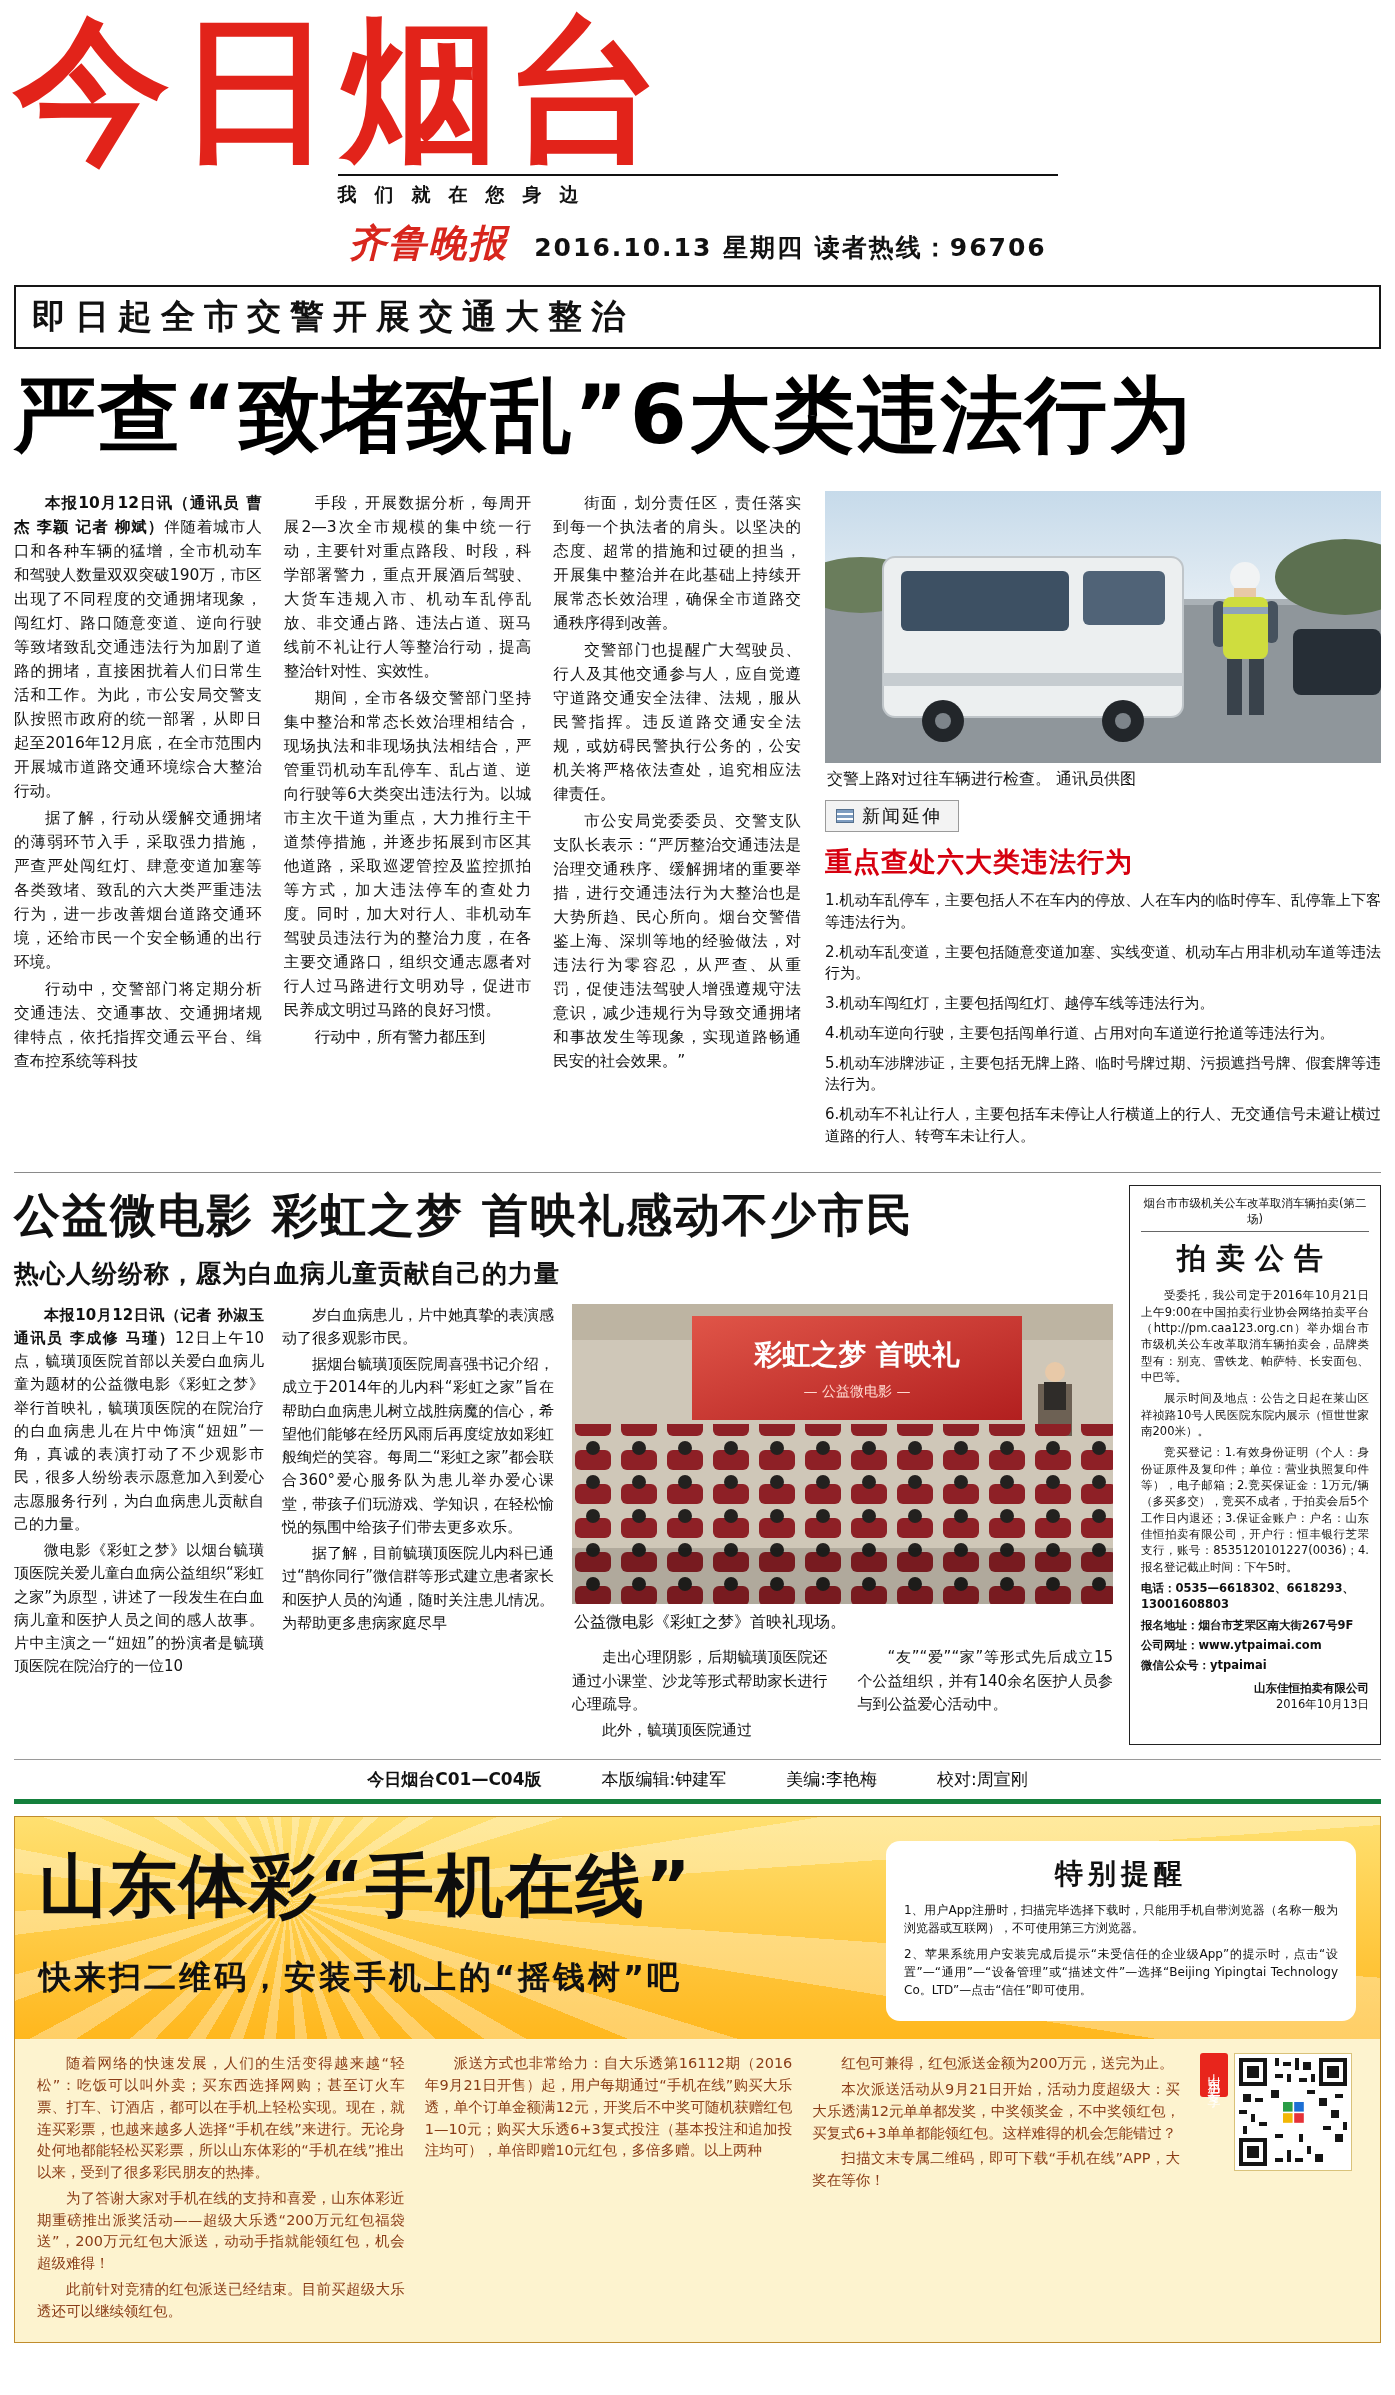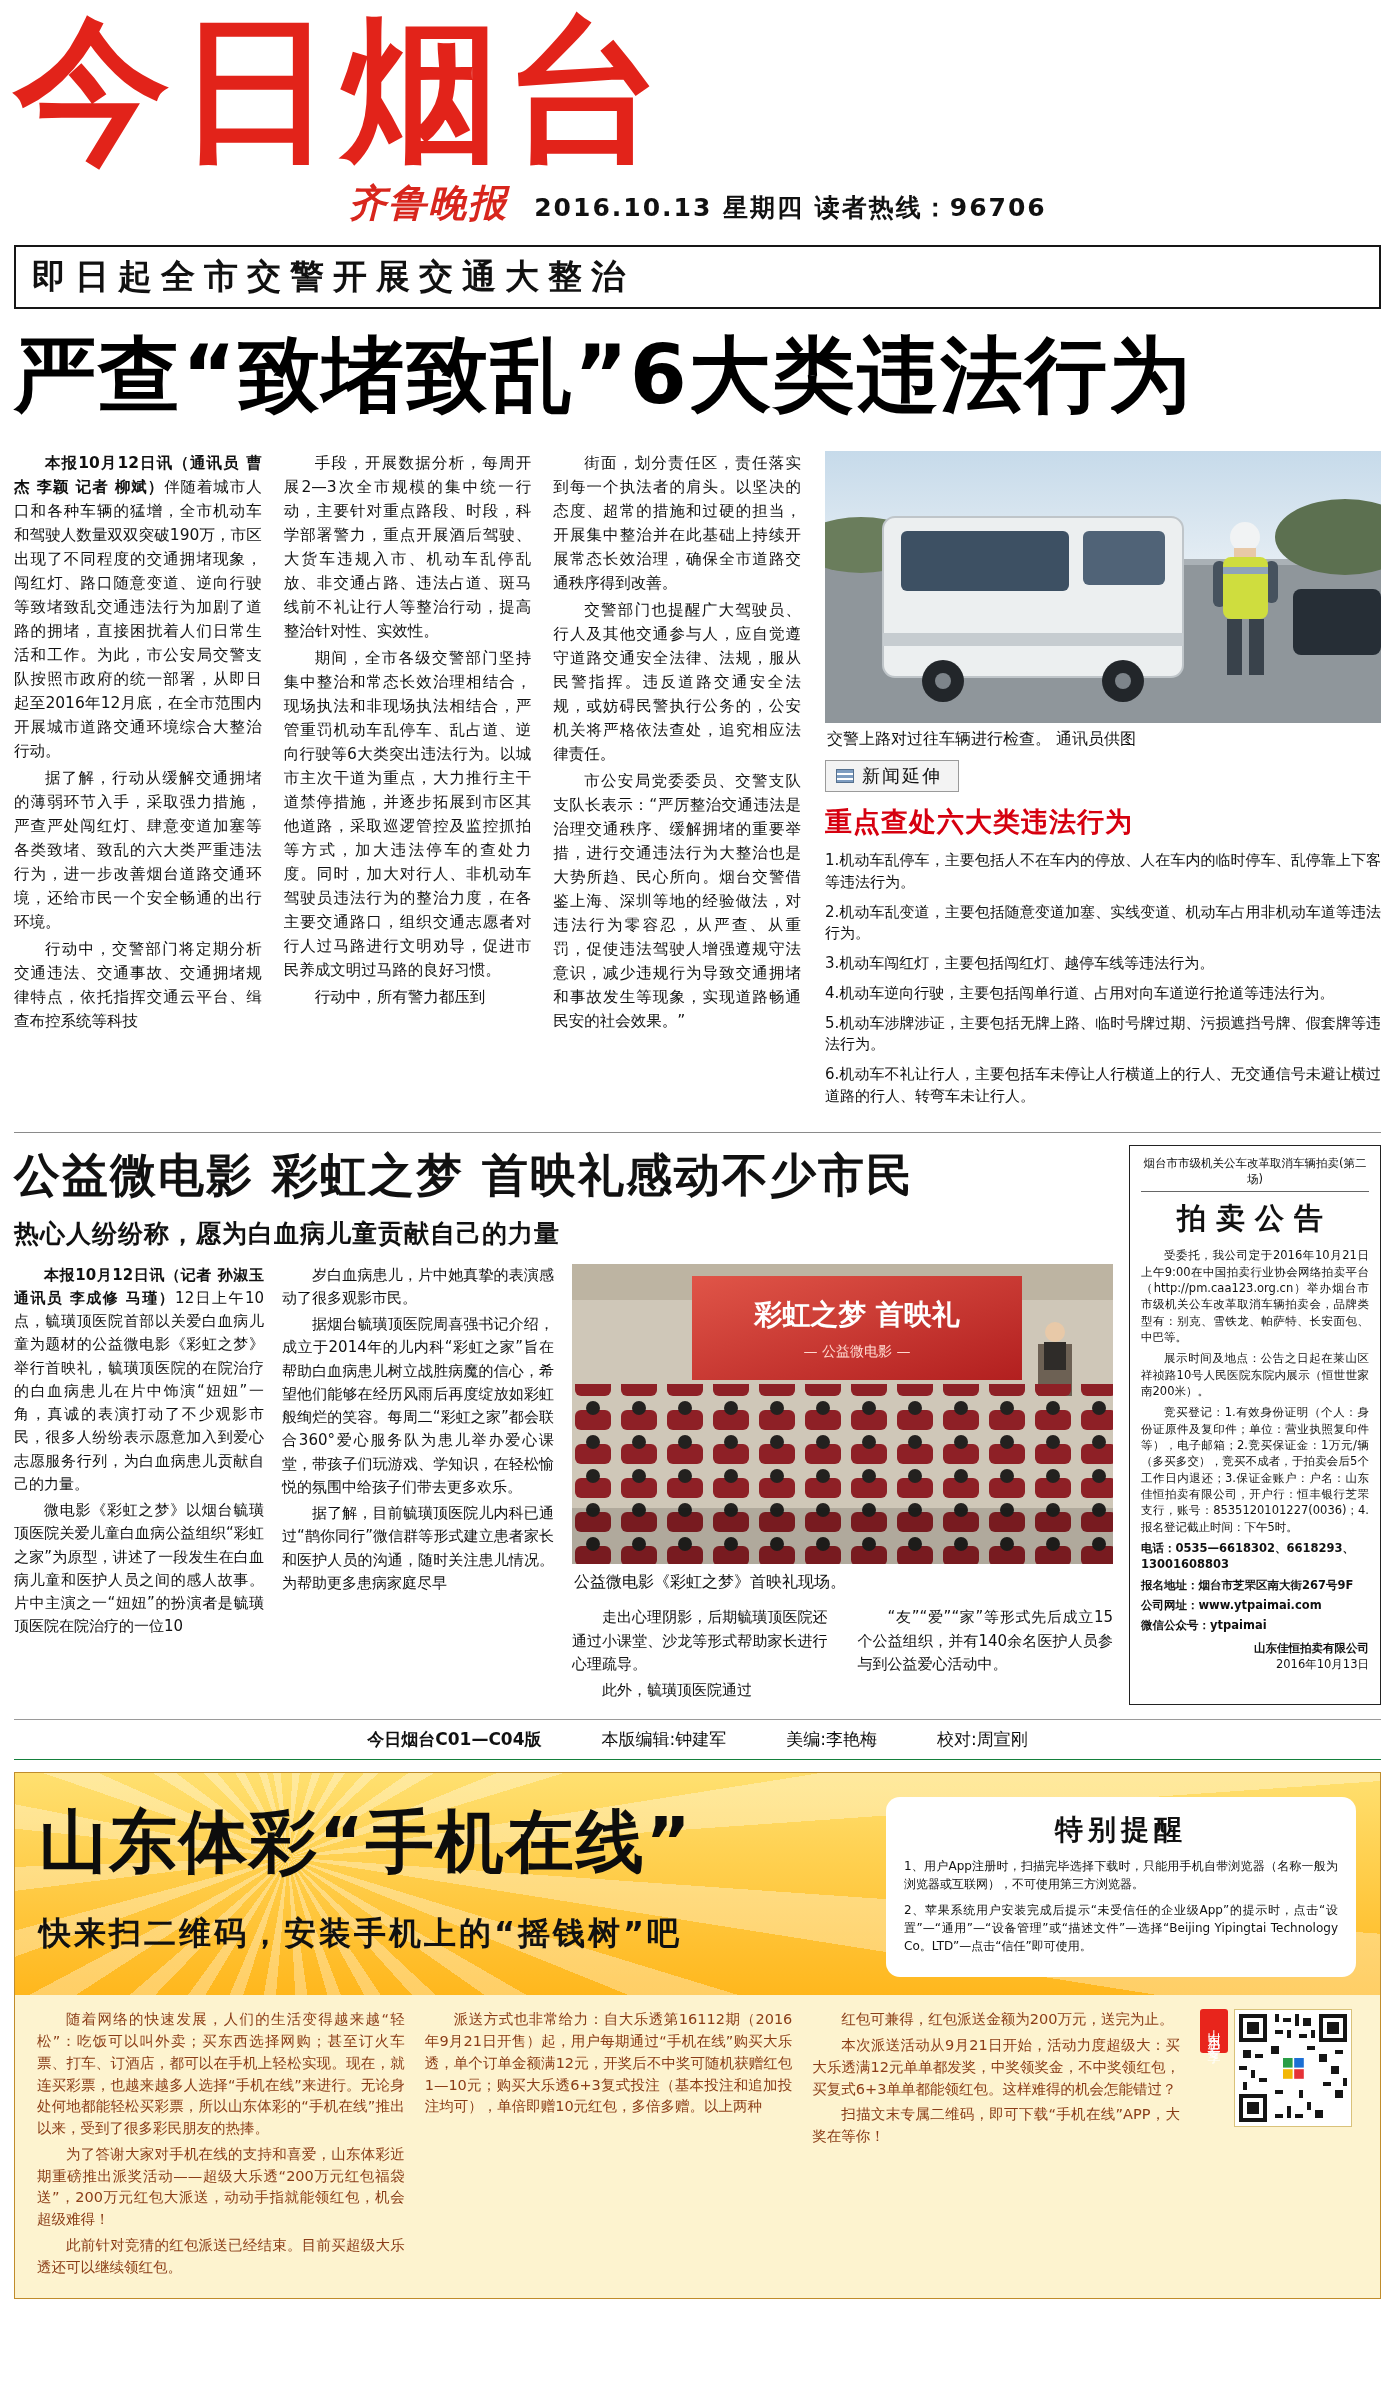--- a/index.html
+++ b/index.html
@@ -60,21 +60,21 @@
   .auction { width:252px; flex:none; border:1px solid #222; padding:9px 11px; font-size:11.5px; line-height:1.42; overflow:hidden; }
   .auction-kicker { font-size:11.5px; text-align:center; border-bottom:1px solid #666; padding-bottom:4px; margin-bottom:6px; }
   .auction-title { text-align:center; font-size:29px; font-weight:900; letter-spacing:10px; margin:2px 0 8px; }
   .auction .para { margin:0 0 5px; text-indent:2em; text-align:justify; }
   .auction .contact-line { margin:0 0 4px; font-weight:700; text-indent:0; }
   .auction-sign { text-align:right; font-weight:700; margin-top:6px; }
   .auction-date { text-align:right; }
 
   
   .page-footer { display:flex; justify-content:center; align-items:center; gap:60px;
-                 border-top:1px solid #9a9a9a; border-bottom:1px solid #15803d;
+                 border-top:1px solid #9a9a9a; border-bottom:5px solid #15803d;
                  padding:8px 0; margin:14px 0 12px; font-size:17px; }
   .page-footer .edition { font-weight:800; }
 
   
   .ad { border:1px solid #c08c2c; }
   .ad-top { position:relative; display:flex; gap:22px; padding:24px 24px 18px;
             background:linear-gradient(180deg,#ffe070,#ffb71d); overflow:hidden; }
   .ad-top::before { content:""; position:absolute; inset:0; pointer-events:none;
             background:repeating-conic-gradient(from -10deg at 20% 38%, rgba(255,255,255,.32) 0 5deg, rgba(255,255,255,0) 5deg 13deg); }
   .ad-left { flex:1; position:relative; z-index:1; }
@@ -95,20 +95,21 @@
               padding:10px 4px; letter-spacing:4px; border-radius:3px; }
   .qr-svg { width:118px; height:118px; background:#fff; border:1px solid #d9c27a; }
 </style>
 </head>
 <body>
 
 <div class="page">
 
   <header class="masthead">
     <h1 class="mast-title">今日烟台</h1>
+    <div class="slogan-wrap">我们就在您身边</div>
     <div class="dateline">
       <span class="qilu">齐鲁晚报</span>
       <span class="date-text">2016.10.13 星期四 读者热线：96706</span>
     </div>
   </header>
 
   <section>
     <div class="kicker-box">即日起全市交警开展交通大整治</div>
     <h2 class="main-headline">严查“致堵致乱”6大类违法行为</h2>
 

